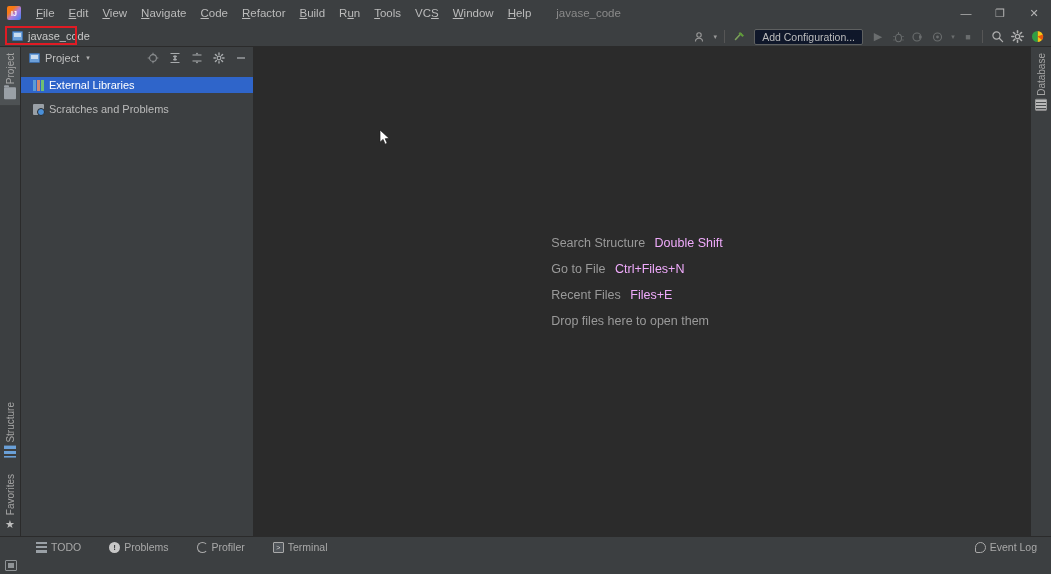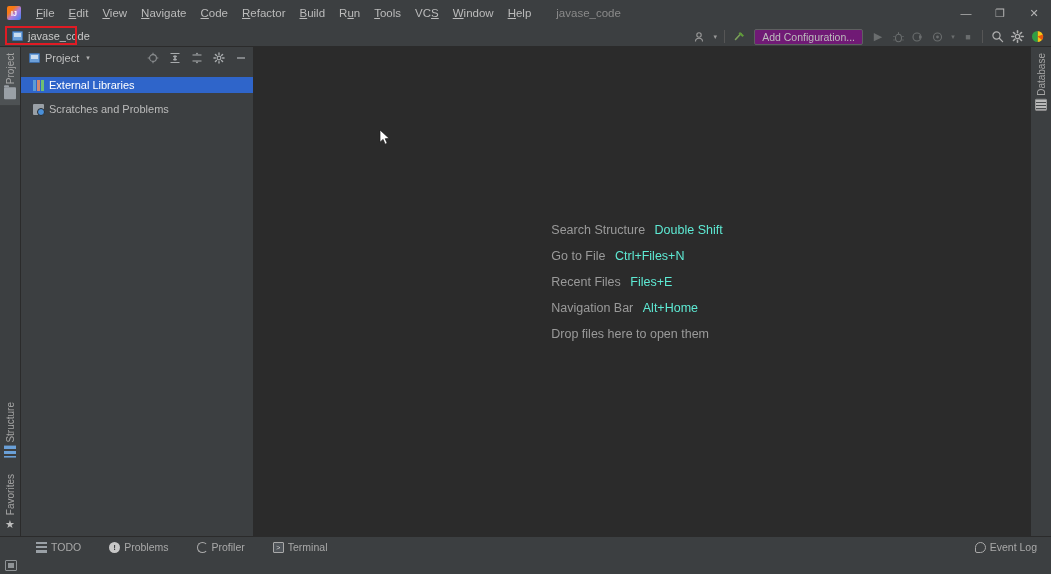--- a/index.html
+++ b/index.html
@@ -139,21 +139,21 @@
   .tb-sep {
     width: 1px; height: 13px;
     background: #565656;
     margin: 0 4px;
   }
   .add-config {
     height: 16px;
     min-width: 96px;
     border: 1px solid #5e6060;
     border-radius: 2px;
-    background: #701a75;
+    background: #0f172a;
     color: #bcbcbc;
     font-size: 10.5px;
     display: flex; align-items: center; justify-content: center;
     padding: 0 7px;
     margin: 0 5px;
     cursor: default;
     white-space: nowrap;
   }
   .ico-dim { color: #6a6d6e; }
 
@@ -329,21 +329,21 @@
     margin-top: -20px;
     margin-left: -10px;
   }
   .hint-row {
     font-size: 12.5px;
     color: #9a9a9a;
     white-space: nowrap;
     line-height: 14px;
   }
   .hint-key {
-    color: #5eead4;
+    color: #f0abfc;
     margin-left: 6px;
   }
   .mouse-cursor {
     position: absolute;
     left: 125px;
     top: 82px;
     width: 0; height: 0;
     pointer-events: none;
   }
 
@@ -634,24 +634,20 @@
         </div>
         <div class="hint-row">
           <span>Go to File</span>
           <span class="hint-key">Ctrl+Files+N</span>
         </div>
         <div class="hint-row">
           <span>Recent Files</span>
           <span class="hint-key">Files+E</span>
         </div>
         <div class="hint-row">
-          <span>Navigation Bar</span>
-          <span class="hint-key">Alt+Home</span>
-        </div>
-        <div class="hint-row">
           <span>Drop files here to open them</span>
         </div>
       </div>
 
       <div class="mouse-cursor">
         <svg width="12" height="18" viewBox="0 0 12 18" style="display:block;">
           <path d="M1 1 L1 13.2 L4.1 10.4 L6.1 15.2 L8.2 14.3 L6.2 9.7 L10.2 9.4 Z" fill="#ffffff" stroke="#1a1a1a" stroke-width="0.7"></path>
         </svg>
       </div>
     </div>

